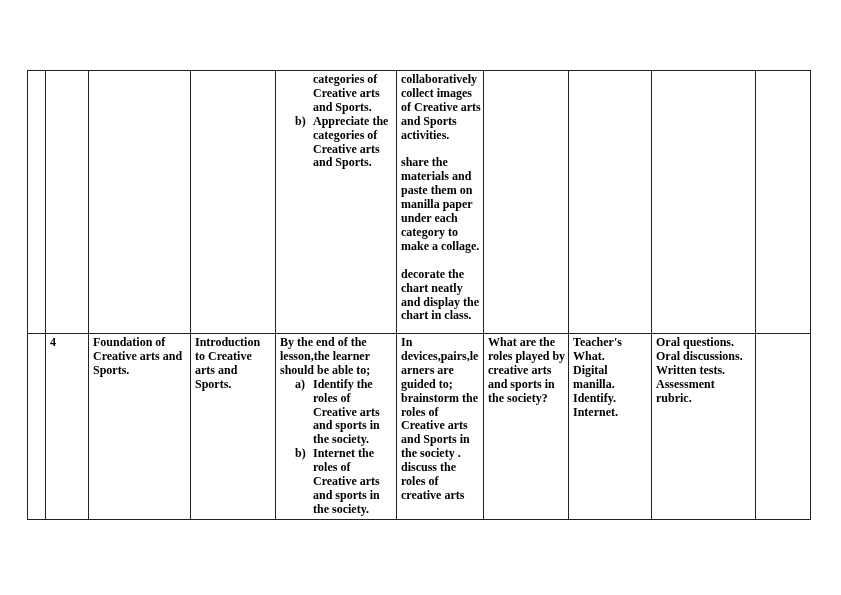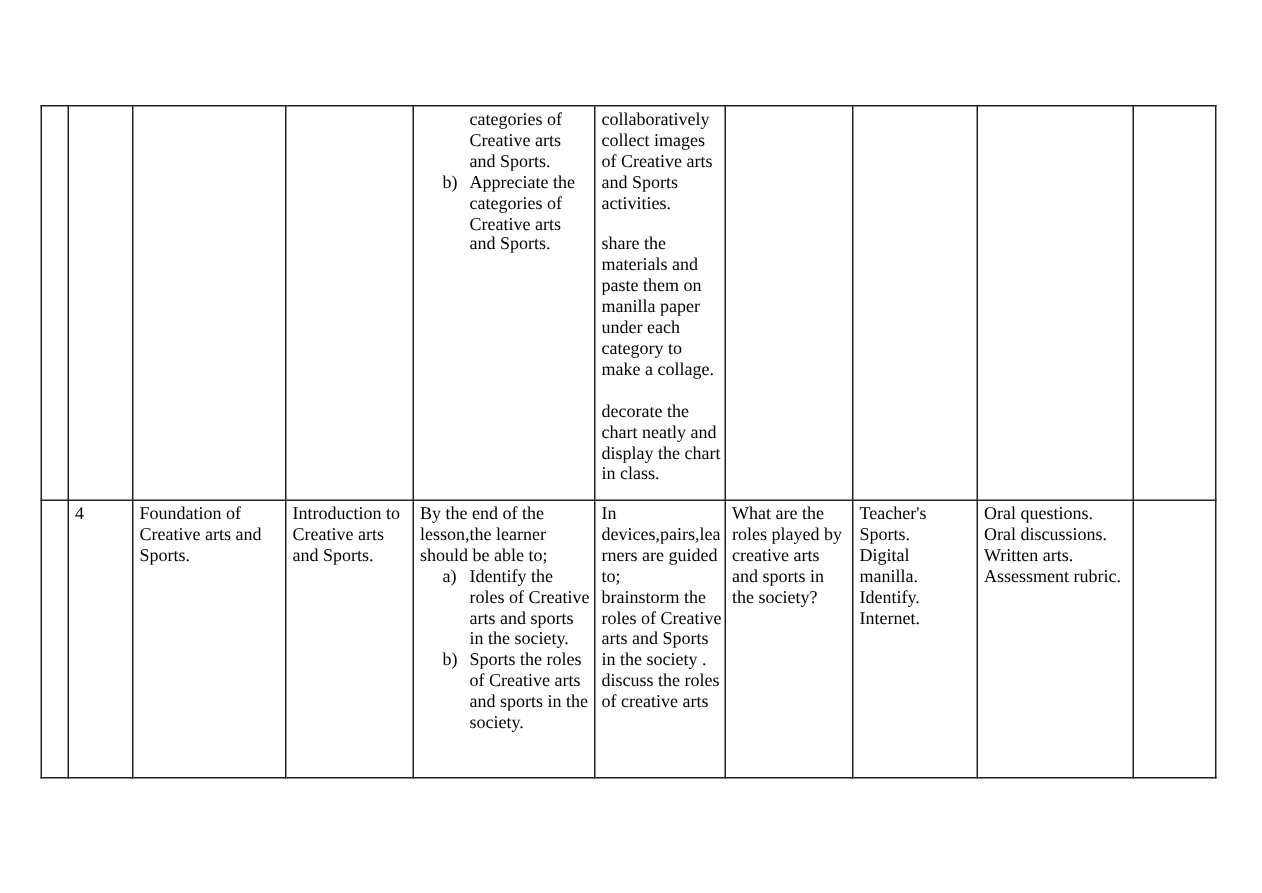--- a/index.html
+++ b/index.html
@@ -6,21 +6,21 @@
   html, body { margin: 0; padding: 0; }
   body {
     width: 841px; height: 595px;
     background: #ffffff;
     font-family: "Liberation Serif", "DejaVu Serif", serif;
     font-size: 12px;
     line-height: 13.9px;
     color: #000000;
     overflow: hidden;
   }
-  .page { position: relative; width: 841px; height: 595px; background: #ffffff; }
+  .page { position: relative; width: 841px; height: 595px; background: #ffffff; font-weight: bold; }
 
   table.sow {
     position: absolute; left: 27px; top: 70px;
     width: 783px;
     border-collapse: collapse;
     table-layout: fixed;
   }
   table.sow td {
     border: 1px solid #222222;
     vertical-align: top;
@@ -105,40 +105,40 @@
             <div class="para">Introduction to Creative arts and Sports.</div>
           </td>
           <td class="col-outcomes">
             <div class="para">By the end of the lesson,the learner should be able to;</div>
             <div class="li">
               <span class="marker">a)</span>
               <span class="li-text">Identify the roles of Creative arts and sports in the society.</span>
             </div>
             <div class="li">
               <span class="marker">b)</span>
-              <span class="li-text">Sports the roles of Creative arts and sports in the society.</span>
+              <span class="li-text">Internet the roles of Creative arts and sports in the society.</span>
             </div>
           </td>
           <td class="col-experiences">
             <div class="para">In devices,pairs,learners are guided to;</div>
             <div class="para">brainstorm the roles of Creative arts and Sports in the society .</div>
             <div class="para">discuss the roles of creative arts</div>
           </td>
           <td class="col-inquiry">
             <div class="para">What are the roles played by creative arts and sports in the society?</div>
           </td>
           <td class="col-resources">
-            <div class="para">Teacher's Sports.</div>
+            <div class="para">Teacher's What.</div>
             <div class="para">Digital manilla.</div>
             <div class="para">Identify.</div>
             <div class="para">Internet.</div>
           </td>
           <td class="col-assessment">
             <div class="para">Oral questions.</div>
             <div class="para">Oral discussions.</div>
-            <div class="para">Written arts.</div>
+            <div class="para">Written tests.</div>
             <div class="para">Assessment rubric.</div>
           </td>
           <td class="col-remarks"></td>
         </tr>
       </tbody>
   </table>
 </div>
 
 </body></html>

